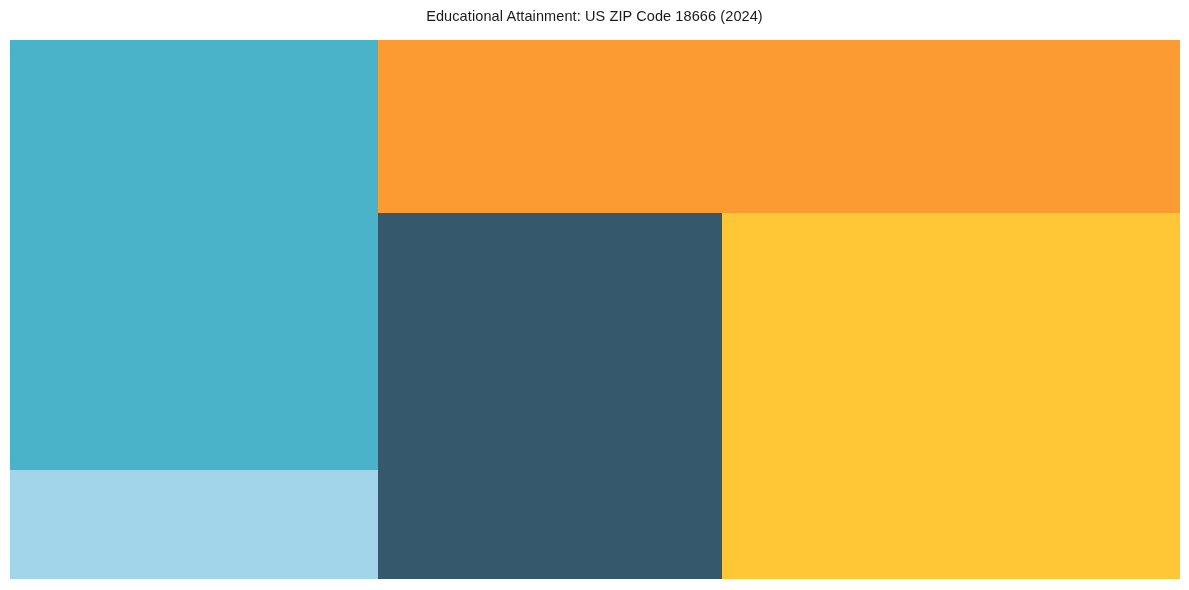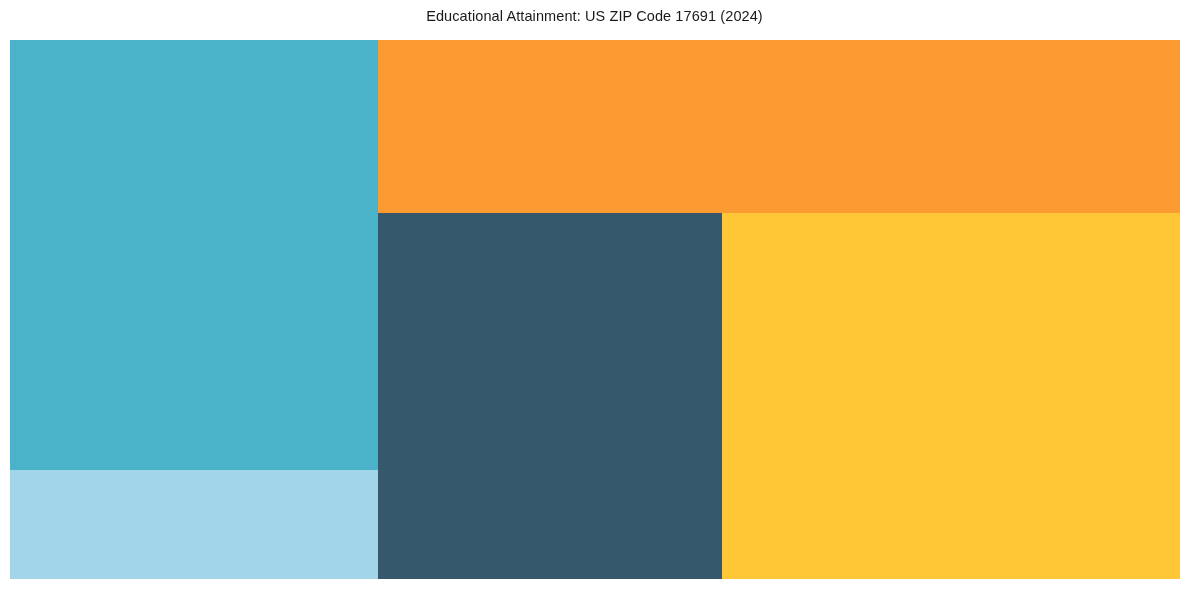--- a/index.html
+++ b/index.html
@@ -56,21 +56,21 @@
   #tile-1 { left: 368px; top: 0px;   width: 802px; height: 173px; }
   #tile-2 { left: 712px; top: 173px; width: 458px; height: 366px; }
   #tile-3 { left: 368px; top: 173px; width: 344px; height: 366px; }
   #tile-4 { left: 0px;   top: 430px; width: 368px; height: 109px; }
 </style>
 </head>
 <body style="background: rgb(255, 255, 255);">
 
 <div id="figure" style="background: rgb(255, 255, 255);">
 
-  <div id="chart-title" style="color: rgb(26, 26, 26);">Educational Attainment: US ZIP Code 17691 (2024)</div>
+  <div id="chart-title" style="color: rgb(26, 26, 26);">Educational Attainment: US ZIP Code 18666 (2024)</div>
 
   <div id="treemap">
 
     <div class="tile" id="tile-0" style="background-color: rgb(75, 179, 201); left: 0px; top: 0px; width: 368px; height: 430px;">
       
     </div>
 
     <div class="tile" id="tile-1" style="background-color: rgb(251, 155, 50); left: 368px; top: 0px; width: 802px; height: 173px;">
       
     </div>

